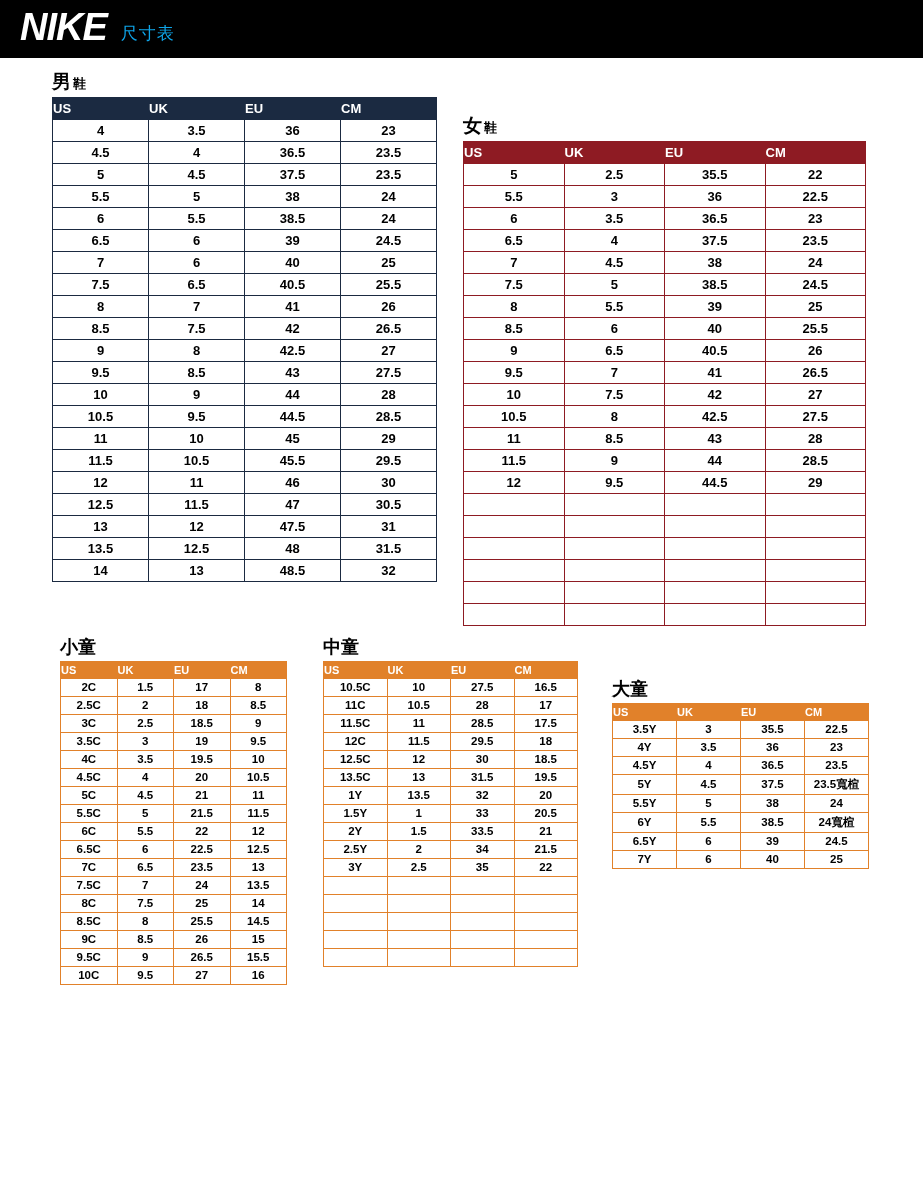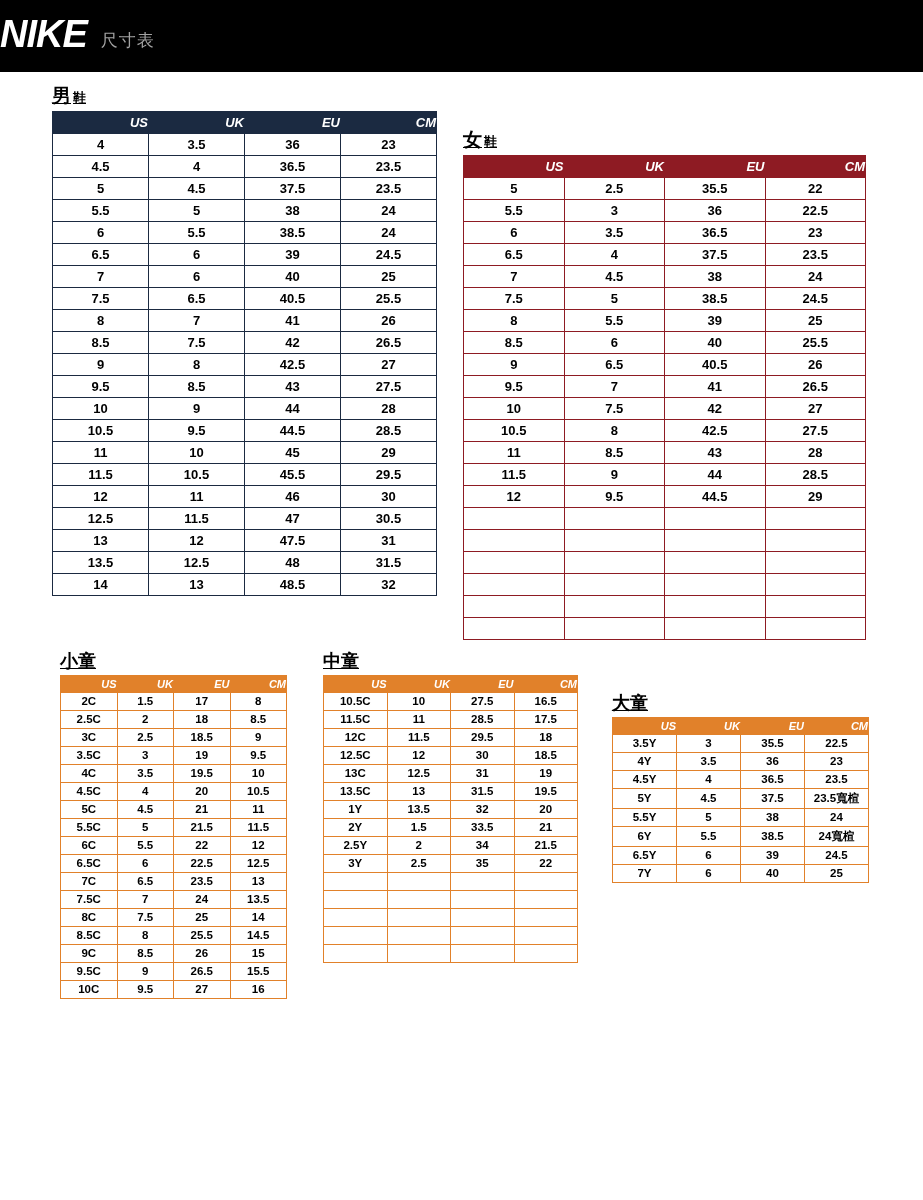--- a/index.html
+++ b/index.html
@@ -12,71 +12,70 @@
     height: 1200px;
     font-family: "Liberation Sans", sans-serif;
     color: #000000;
     position: relative;
     overflow: hidden;
   }
 
   
   .header {
     background: #000000;
-    height: 72px;
+    height: 58px;
     display: flex;
     align-items: center;
+    padding-left: 20px;
     box-sizing: border-box;
   }
   .logo {
     font-family: "Liberation Sans", sans-serif;
     font-weight: bold;
     font-style: italic;
     font-size: 38px;
     color: #ffffff;
     letter-spacing: -1px;
     line-height: 1;
     position: relative;
     top: -2px;
   }
   .header-title {
-    color: #a3a3a3;
+    color: #0ea5e9;
     font-size: 17px;
     margin-left: 14px;
     letter-spacing: 1px;
     position: relative;
     top: 4px;
   }
 
   
   .section-title {
     font-size: 19px;
     font-weight: bold;
     margin: 0 0 4px 0;
     line-height: 1.1;
-    text-decoration: underline;
   }
   .section-title .sub {
     font-size: 13px;
     font-weight: bold;
     margin-left: 2px;
   }
 
   table.size {
     border-collapse: collapse;
     width: 100%;
     table-layout: fixed;
   }
   table.size th {
-    font-style: italic;
     font-weight: bold;
     color: #ffffff;
     font-size: 13px;
     padding: 3px 0;
-    text-align: right;
+    text-align: left;
   }
   table.size td {
     text-align: center;
     font-size: 13px;
     font-weight: bold;
     padding: 3px 0;
     height: 20px;
     box-sizing: border-box;
   }
 
@@ -547,54 +546,60 @@
         </tr>
       </thead>
       <tbody>
           <tr>
             <td>10.5C</td>
             <td>10</td>
             <td>27.5</td>
             <td>16.5</td>
           </tr>
           <tr>
+            <td>11C</td>
+            <td>10.5</td>
+            <td>28</td>
+            <td>17</td>
+          </tr>
+          <tr>
             <td>11.5C</td>
             <td>11</td>
             <td>28.5</td>
             <td>17.5</td>
           </tr>
           <tr>
             <td>12C</td>
             <td>11.5</td>
             <td>29.5</td>
             <td>18</td>
           </tr>
           <tr>
             <td>12.5C</td>
             <td>12</td>
             <td>30</td>
             <td>18.5</td>
           </tr>
           <tr>
-            <td>13C</td>
-            <td>12.5</td>
-            <td>31</td>
-            <td>19</td>
-          </tr>
-          <tr>
             <td>13.5C</td>
             <td>13</td>
             <td>31.5</td>
             <td>19.5</td>
           </tr>
           <tr>
             <td>1Y</td>
             <td>13.5</td>
             <td>32</td>
             <td>20</td>
+          </tr>
+          <tr>
+            <td>1.5Y</td>
+            <td>1</td>
+            <td>33</td>
+            <td>20.5</td>
           </tr>
           <tr>
             <td>2Y</td>
             <td>1.5</td>
             <td>33.5</td>
             <td>21</td>
           </tr>
           <tr>
             <td>2.5Y</td>
             <td>2</td>

